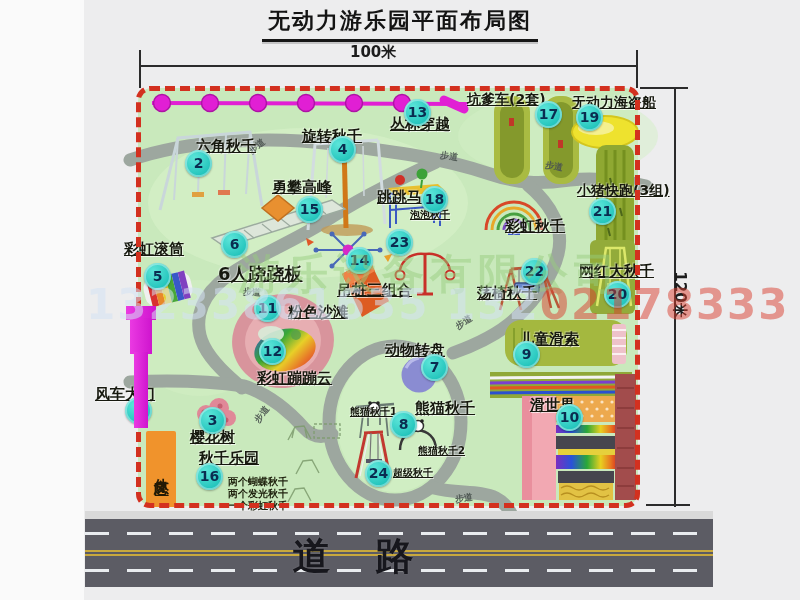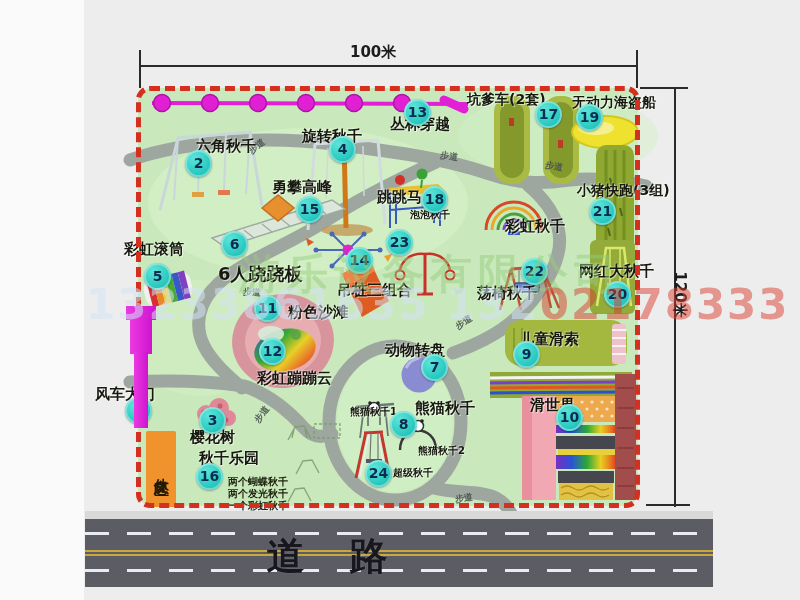--- a/index.html
+++ b/index.html
@@ -10,21 +10,21 @@
   .title{display:inline-block;font-size:22px;font-weight:700;color:#141414;letter-spacing:2px;
          border-bottom:3px solid #161616;box-shadow:0 2px 0 rgba(120,120,120,.35);padding:0 6px 3px 6px;}
   
   .dim{position:absolute;background:#2b2b2b;}
   .dim-label{position:absolute;font-size:15px;font-weight:700;color:#1c1c1c;}
   
   #map{position:absolute;left:138px;top:88px;width:500px;height:418px;background:#c9e9bc;border-radius:14px;}
   #map::after{content:"";position:absolute;inset:-2px;border:5px dashed #d3301f;border-radius:14px;pointer-events:none;z-index:25;}
   #map svg{position:absolute;left:0;top:0;overflow:visible;}
   .lbl{position:absolute;font-weight:700;color:#17190f;white-space:nowrap;z-index:15;
-       text-shadow:1px 1px 0 rgba(255,255,255,.55),-1px -1px 0 rgba(255,255,255,.35);}
+       text-shadow:1px 1px 0 rgba(255,255,255,.55),-1px -1px 0 rgba(255,255,255,.35);text-decoration:underline;}
   .pathlbl{position:absolute;font-size:9px;font-weight:700;color:#4c5551;z-index:12;white-space:nowrap;opacity:.95;}
   .badge{position:absolute;width:27px;height:27px;border-radius:50%;z-index:20;text-align:center;
          background:radial-gradient(circle at 35% 30%,#5ce5d9,#1fc2ba 75%);
          box-shadow:0 1px 2px rgba(0,0,0,.3), inset 0 0 0 2px rgba(255,255,255,.35);
          color:#0a2c50;font-size:14px;font-weight:700;line-height:27px;}
   .tiny{font-size:10px;}
   .note-line{position:absolute;font-size:10px;font-weight:700;color:#20230f;white-space:nowrap;z-index:15;margin-top:8px;}
   
   .gate{position:absolute;background:linear-gradient(90deg,#ea3ae2,#cf14ce);z-index:26;}
   .rest{position:absolute;left:8px;top:343px;width:30px;height:76px;background:#f0932c;z-index:16;
@@ -36,28 +36,31 @@
   .wm-phone{position:absolute;left:86px;top:280px;font-size:42px;font-weight:700;letter-spacing:2px;z-index:40;white-space:nowrap;}
   .wm-phone .p1{color:rgba(212,226,244,.55);}
   .wm-phone .p2{color:rgba(217,62,46,.5);}
   
   .road-shoulder{position:absolute;left:85px;top:511px;width:628px;height:8px;background:#d9d9d9;}
   .road{position:absolute;left:85px;top:519px;width:628px;height:68px;background:#5c5c64;overflow:hidden;}
   .road .dash{position:absolute;left:0;width:100%;height:3px;
         background:repeating-linear-gradient(90deg,#e9ecef 0 24px,rgba(0,0,0,0) 24px 42px);}
   .road .yellow{position:absolute;left:0;width:100%;height:2px;background:#c9a93e;}
   .road-label{position:absolute;left:0;top:12px;width:500px;text-align:center;font-size:38px;font-weight:700;
-        color:#17171d;letter-spacing:16px;text-shadow:0 0 2px rgba(255,255,255,.15);}
+        color:#17171d;letter-spacing:16px;text-shadow:0 0 2px rgba(255,255,255,.15);padding-left:26px;}
 </style>
 </head>
 <body>
 
 <div id="stage">
   <div class="white-strip"></div>
 
+  <div class="title-wrap">
+    <span class="title">无动力游乐园平面布局图</span>
+  </div>
 
   <div class="dim" style="left:140px;top:65px;width:498px;height:2px;"></div>
   <div class="dim" style="left:139px;top:50px;width:2px;height:38px;"></div>
   <div class="dim" style="left:636px;top:50px;width:2px;height:38px;"></div>
   <div class="dim-label" style="left:350px;top:43px;">100米</div>
 
   <div class="dim" style="left:674px;top:87px;width:2px;height:420px;"></div>
   <div class="dim" style="left:640px;top:87px;width:48px;height:2px;"></div>
   <div class="dim" style="left:646px;top:504px;width:44px;height:2px;"></div>
   <div class="dim-label" style="left:656px;top:285px;transform:rotate(90deg);">120米</div>

